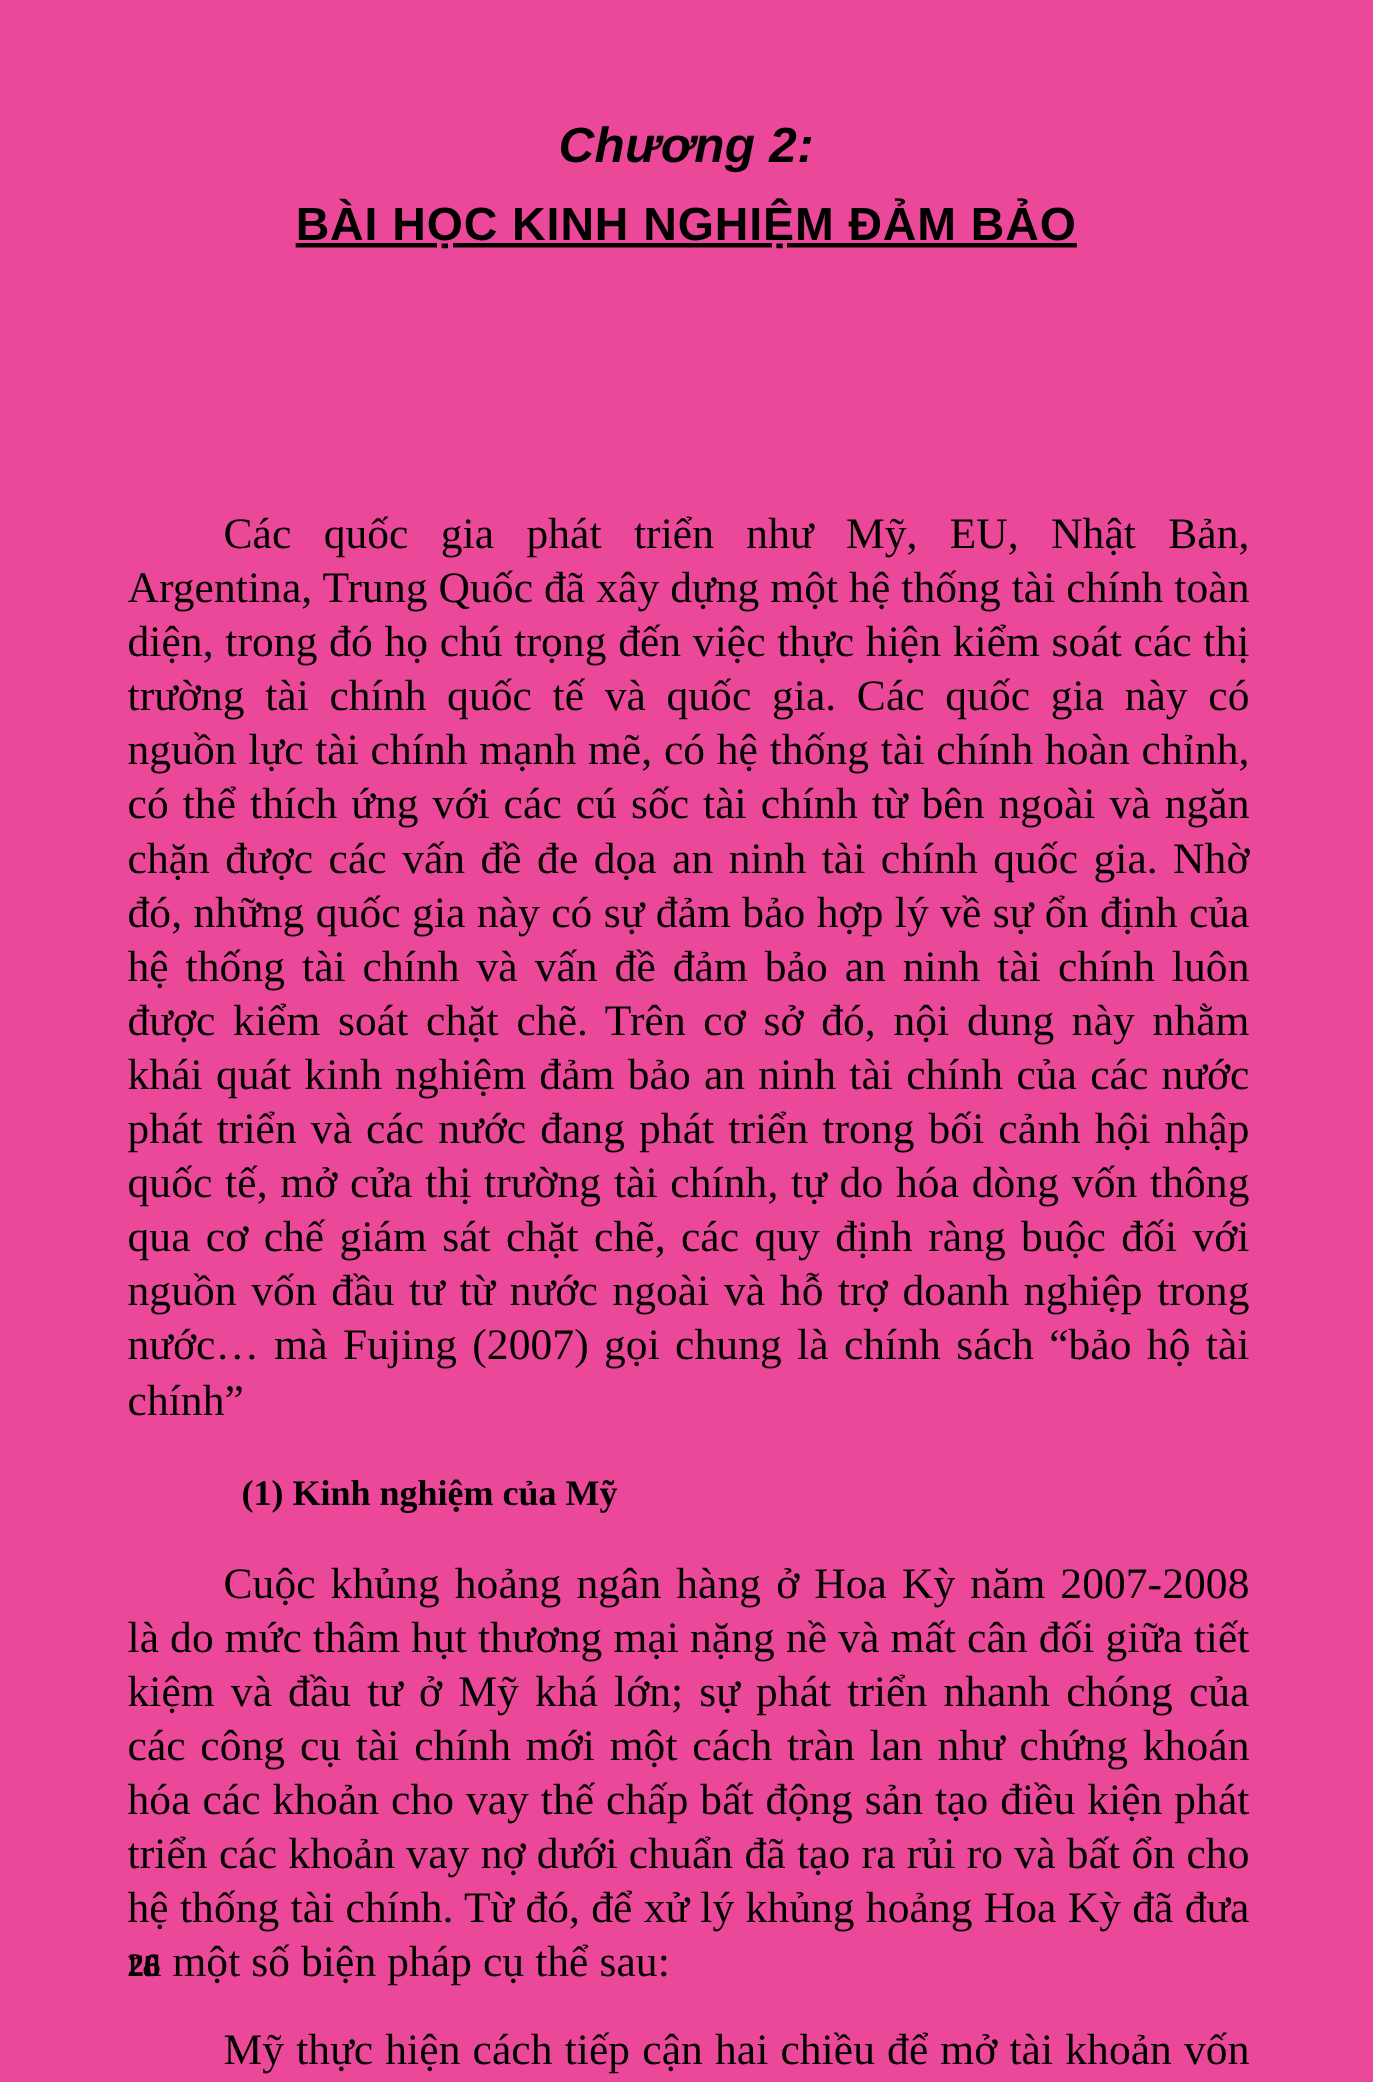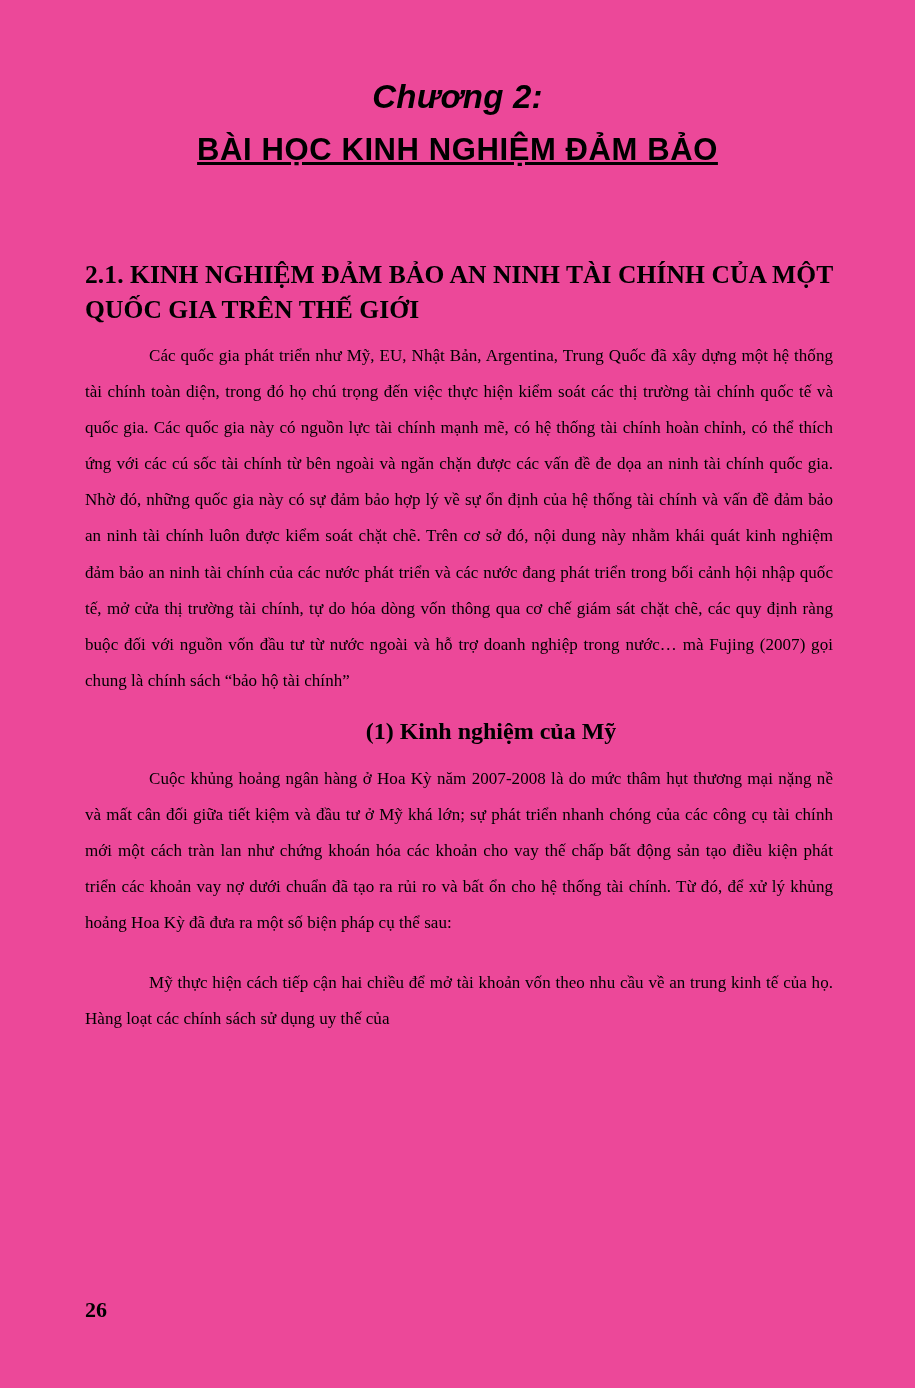--- a/index.html
+++ b/index.html
@@ -69,36 +69,36 @@
 
   
   .body-region {
     position: absolute;
     left: 85px;
     top: 338px;
     width: 748px;
   }
   p.para {
     margin: 0;
-    font-size: 17px;
+    font-size: 29px;
     line-height: 36.1px;
     text-align: justify;
     text-justify: inter-word;
     text-indent: 64px;
     font-weight: 400;
     letter-spacing: 0.05px;
     word-spacing: 0px;
   }
   p.subheading {
-    margin: 0;
+    margin: 12px;
     font-size: 24px;
     line-height: 36.1px;
     font-weight: 700;
     text-indent: 64px;
-    text-align: center;
+    text-align: left;
   }
   p.italic-lead {
     margin: 0;
     font-size: 24.5px;
     line-height: 36.1px;
     font-style: italic;
     font-weight: 400;
     text-indent: 64px;
     text-align: left;
   }
@@ -120,21 +120,20 @@
 </head>
 <body>
 
 <div class="page">
 
   <div class="chapter-title-block">
     <div class="chapter-label">Chương 2:</div>
     <div class="chapter-name-line first">BÀI HỌC KINH NGHIỆM ĐẢM BẢO</div>
   </div>
 
-  <div class="section-heading">2.1. KINH NGHIỆM ĐẢM BẢO AN NINH TÀI CHÍNH CỦA MỘT QUỐC GIA TRÊN THẾ GIỚI</div>
 
   <div class="body-region">
 
     <p class="para">Các quốc gia phát triển như Mỹ, EU, Nhật Bản, Argentina, Trung Quốc đã xây dựng một hệ thống tài chính toàn diện, trong đó họ chú trọng đến việc thực hiện kiểm soát các thị trường tài chính quốc tế và quốc gia. Các quốc gia này có nguồn lực tài chính mạnh mẽ, có hệ thống tài chính hoàn chỉnh, có thể thích ứng với các cú sốc tài chính từ bên ngoài và ngăn chặn được các vấn đề đe dọa an ninh tài chính quốc gia. Nhờ đó, những quốc gia này có sự đảm bảo hợp lý về sự ổn định của hệ thống tài chính và vấn đề đảm bảo an ninh tài chính luôn được kiểm soát chặt chẽ. Trên cơ sở đó, nội dung này nhằm khái quát kinh nghiệm đảm bảo an ninh tài chính của các nước phát triển và các nước đang phát triển trong bối cảnh hội nhập quốc tế, mở cửa thị trường tài chính, tự do hóa dòng vốn thông qua cơ chế giám sát chặt chẽ, các quy định ràng buộc đối với nguồn vốn đầu tư từ nước ngoài và hỗ trợ doanh nghiệp trong nước… mà Fujing (2007) gọi chung là chính sách “bảo hộ tài chính”</p>
 
     <div class="gap-lg"></div>
 
     <p class="subheading">(1) Kinh nghiệm của Mỹ</p>
 
     <div class="gap-md"></div>

